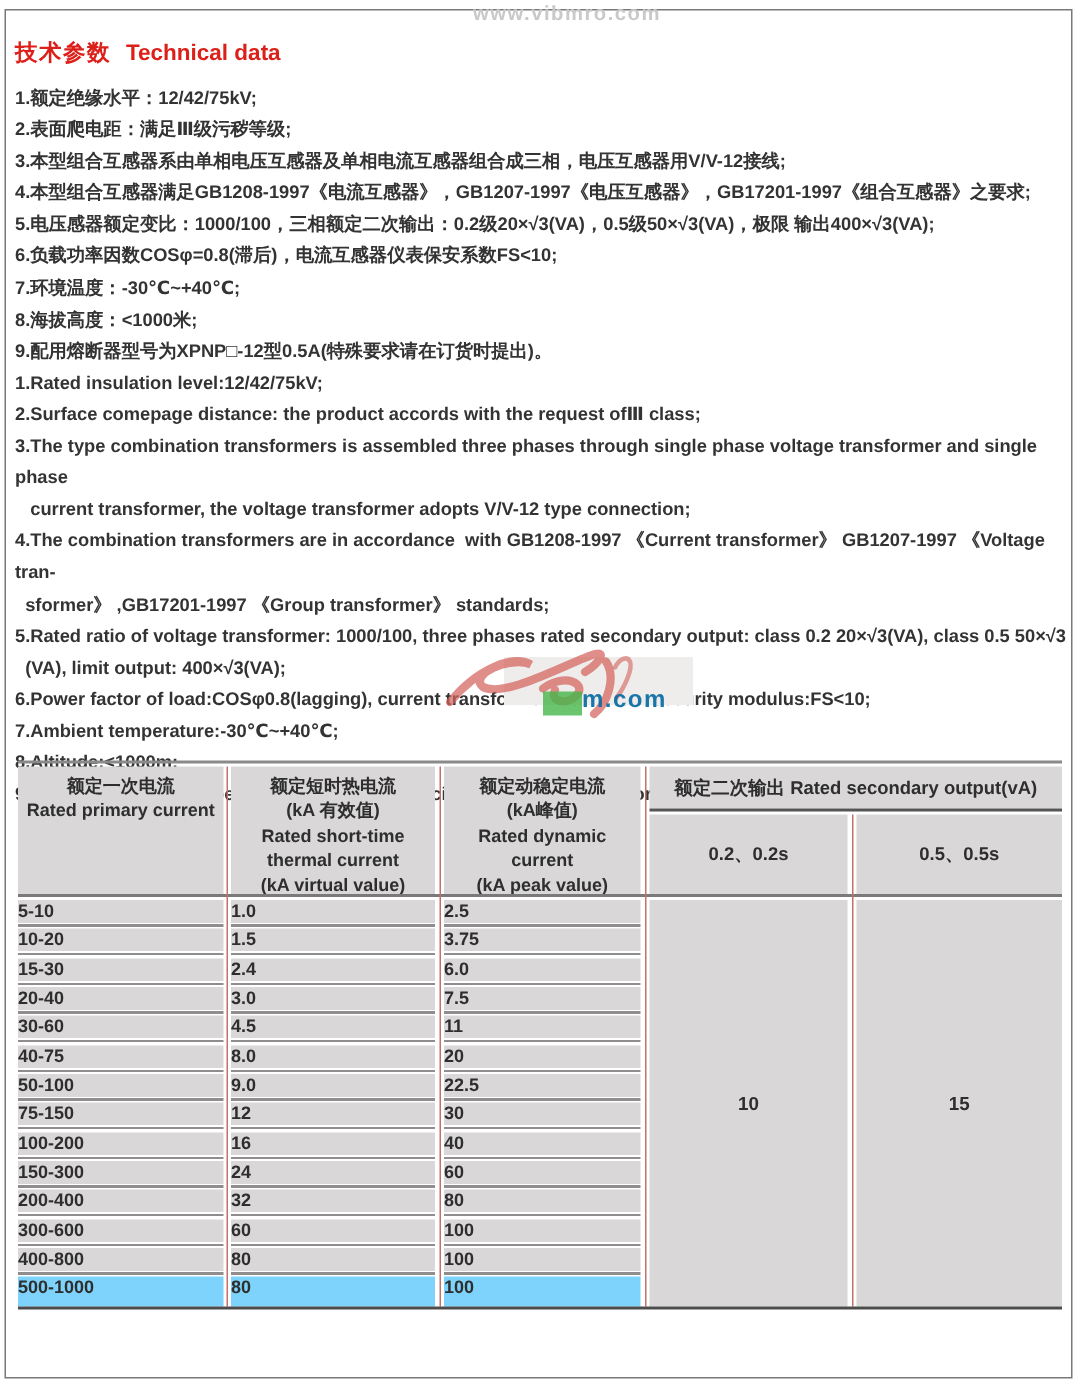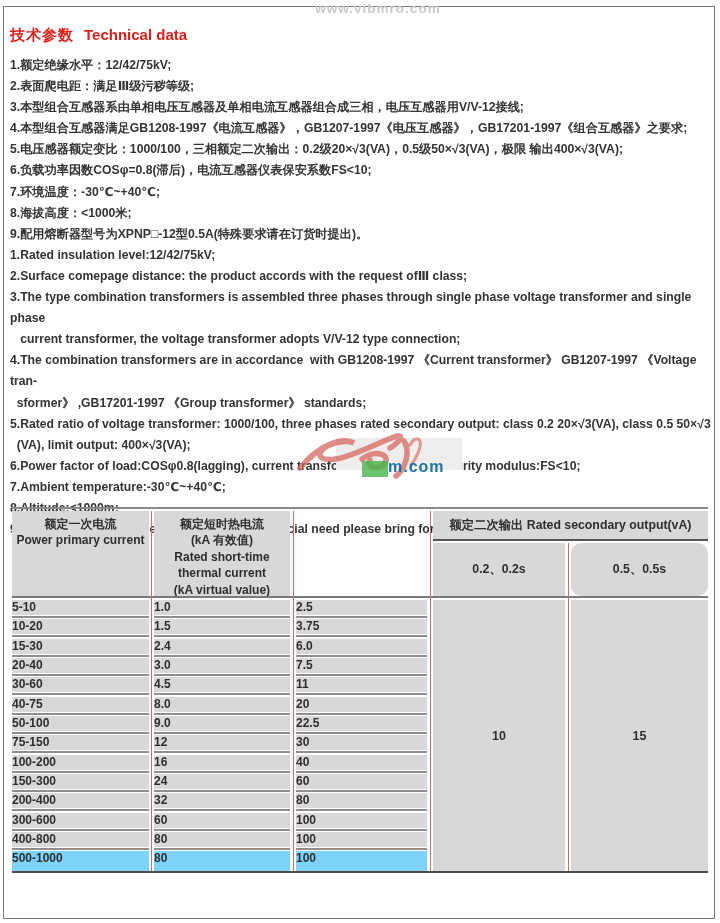--- a/index.html
+++ b/index.html
@@ -33,21 +33,21 @@
   .th{text-align:center;font-weight:bold;}
   .th-line{font-size:12px;line-height:16.4px;}
   .h-col{top:4px;height:85px;padding-top:5px;}
   .h1{left:0;width:137px;}
   .h2{left:142px;width:136px;}
   .h3{left:284px;width:131px;}
   .h-group{left:421px;width:275px;top:4px;height:28px;font-size:12.3px;font-weight:bold;
            text-align:center;line-height:28px;}
   .h-sub{top:36px;height:53px;font-size:12.3px;font-weight:bold;text-align:center;line-height:53px;}
   .h-sub4{left:421px;width:132px;}
-  .h-sub5{left:559px;width:137px;border-radius:10px;}
+  .h-sub5{left:559px;width:137px;}
   .b-col{top:93px;height:271px;}
   .b1{left:0;width:137px;}
   .b2{left:142px;width:136px;}
   .b3{left:284px;width:131px;}
   .b-col{background:transparent;}
   .brow{
     height:19.357px;text-align:left;font-size:12px;font-weight:bold;line-height:15.6px;
     background:linear-gradient(to bottom,#d9d7d8 0,#d9d7d8 15.3px,#ffffff 15.3px,#ffffff 16.3px,
                #8f8d8e 16.3px,#8f8d8e 17.9px,#ffffff 17.9px,#ffffff 19.357px);
   }
@@ -118,28 +118,35 @@
     </svg>
     <div class="wm-green"></div>
     <div class="wm-com">m.com</div>
   </div>
 
   <div class="tbl">
     <div class="hline tbl-top"></div>
 
     <div class="cellbg th h-col h1">
         <div class="th-line">额定一次电流</div>
-        <div class="th-line">Power primary current</div>
+        <div class="th-line">Rated primary current</div>
       </div>
     <div class="cellbg th h-col h2">
         <div class="th-line">额定短时热电流</div>
         <div class="th-line">(kA 有效值)</div>
         <div class="th-line">Rated short-time</div>
         <div class="th-line">thermal current</div>
         <div class="th-line">(kA virtual  value)</div>
+      </div>
+    <div class="cellbg th h-col h3">
+        <div class="th-line">额定动稳定电流</div>
+        <div class="th-line">(kA峰值)</div>
+        <div class="th-line">Rated dynamic</div>
+        <div class="th-line">current</div>
+        <div class="th-line">(kA peak value)</div>
       </div>
 
     <div class="cellbg h-group">额定二次输出 Rated secondary output(vA)</div>
     <div class="hline grp-underline"></div>
     <div class="cellbg h-sub h-sub4">0.2、0.2s</div>
     <div class="cellbg h-sub h-sub5">0.5、0.5s</div>
 
     <div class="hline tbl-headsep"></div>
 
     <div class="cellbg b-col b1">

